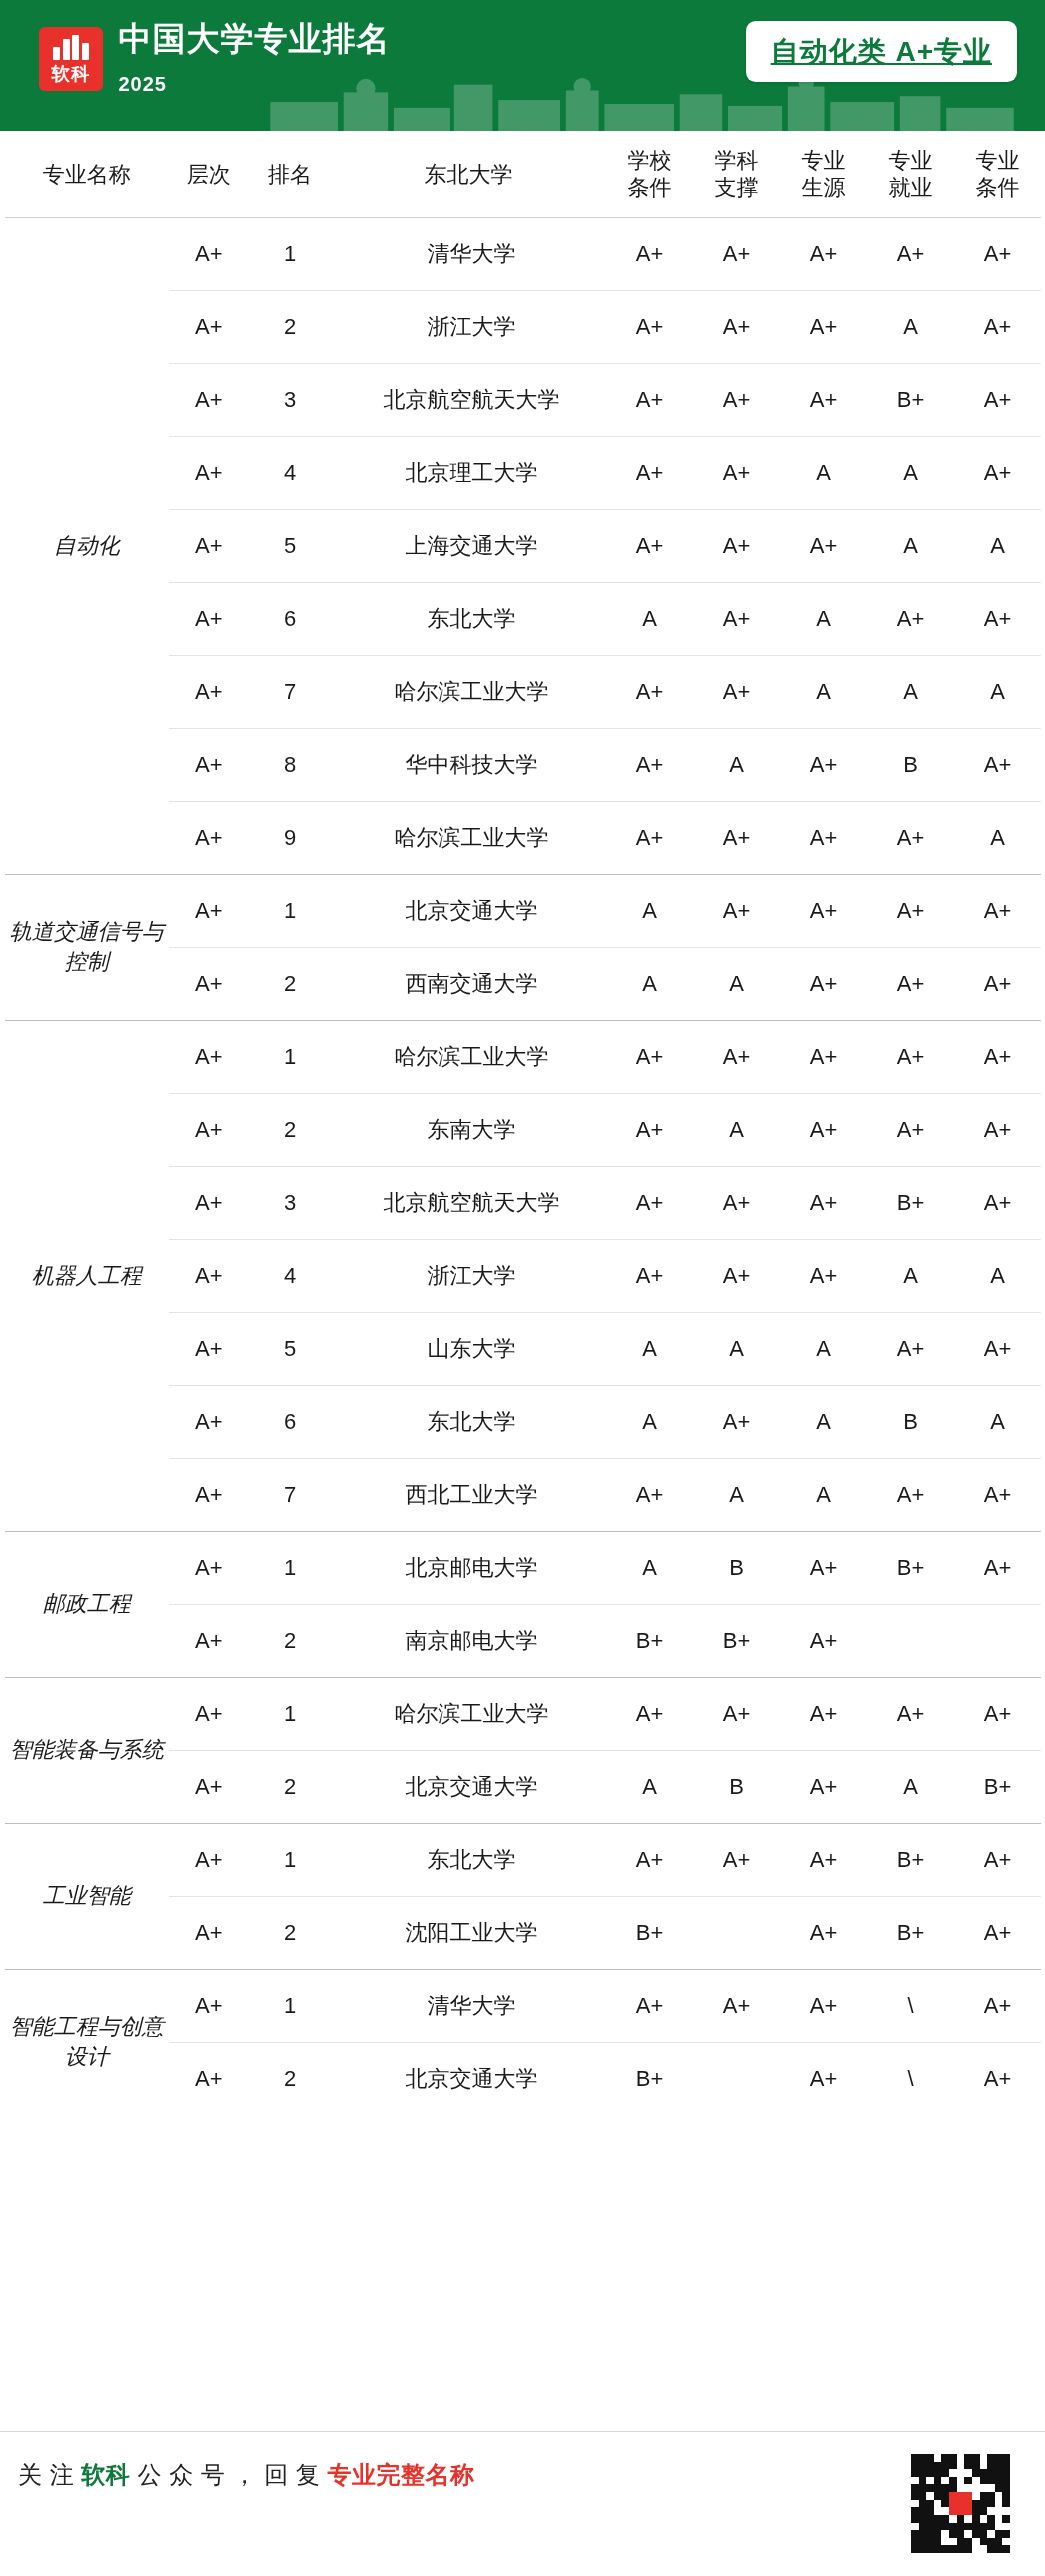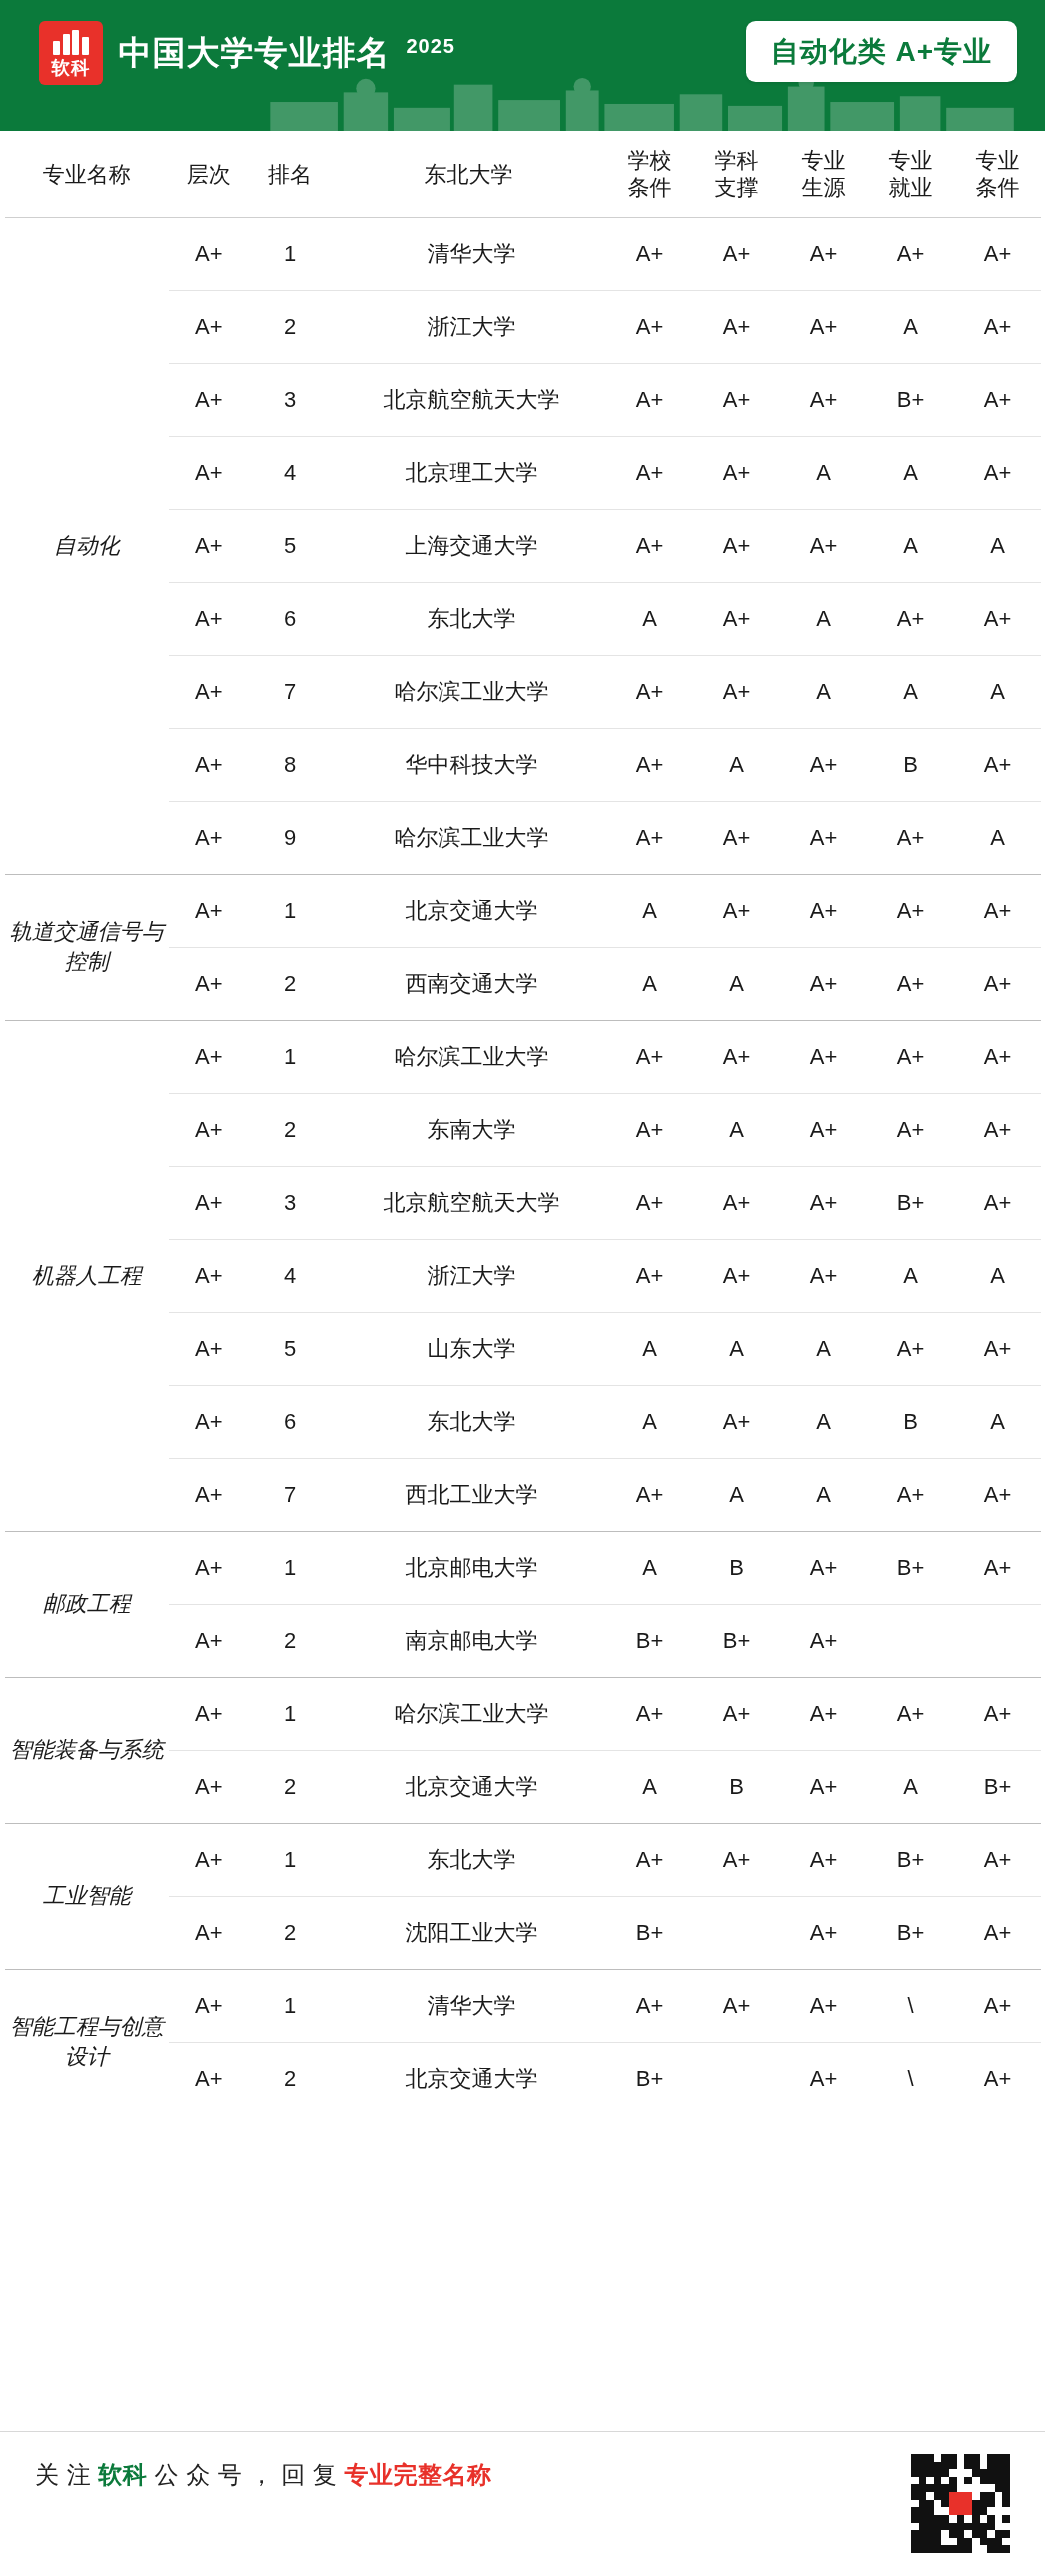--- a/index.html
+++ b/index.html
@@ -66,21 +66,21 @@
   .logo-bars i:nth-child(3) { height: 25px; }
   .logo-bars i:nth-child(4) { height: 17.4px; }
   .logo-text {
     font-size: 18.4px;
     color: #ffffff;
     font-weight: bold;
     letter-spacing: 1px;
     line-height: 1;
     margin-bottom: 1.9px;
   }
-  .title-wrap { display: flex; flex-direction: row; justify-content: space-between; gap: 16px; }
+  .title-wrap { display: flex; flex-direction: column; justify-content: space-between; gap: 16px; }
   .title-main {
     font-size: 33px;
     font-weight: bold;
     color: #ffffff;
     letter-spacing: 1px;
     line-height: 1.1;
   }
   .title-year {
     font-size: 20px;
     font-weight: bold;
@@ -93,20 +93,21 @@
     right: 29px; top: 21px;
     z-index: 3;
     background: #ffffff;
     border-radius: 9.7px;
     padding: 11.6px 25px;
     font-size: 28px;
     font-weight: bold;
     color: #0b7a3b;
     letter-spacing: 1px;
     box-shadow: 0 1px 3.9px rgba(0,0,0,.12);
+    text-decoration: underline;
   }
 
   
   .table-wrap { flex: 1 1 auto; padding: 0 5px; }
   table.rank {
     width: 100%;
     border-collapse: collapse;
     table-layout: fixed;
   }
   table.rank th, table.rank td {
@@ -145,21 +146,21 @@
   col.c-major { width: 143px; }
   col.c-level { width: 70px; }
   col.c-rank  { width: 72px; }
   col.c-school{ width: 240px; }
   col.c-m1, col.c-m2, col.c-m3, col.c-m4, col.c-m5 { width: 76px; }
 
   
   .footer {
     flex: none;
     border-top: 1.9px solid #d8d8d8;
-    padding: 27px 35px 29px 35px;
+    padding: 27px 35px 29px 18px;
     position: relative;
     min-height: 145px;
   }
   .f-line1 {
     font-size: 24px;
     color: #222;
     margin-bottom: 13.6px;
     letter-spacing: 0.5px;
   }
   .f-line2 {

